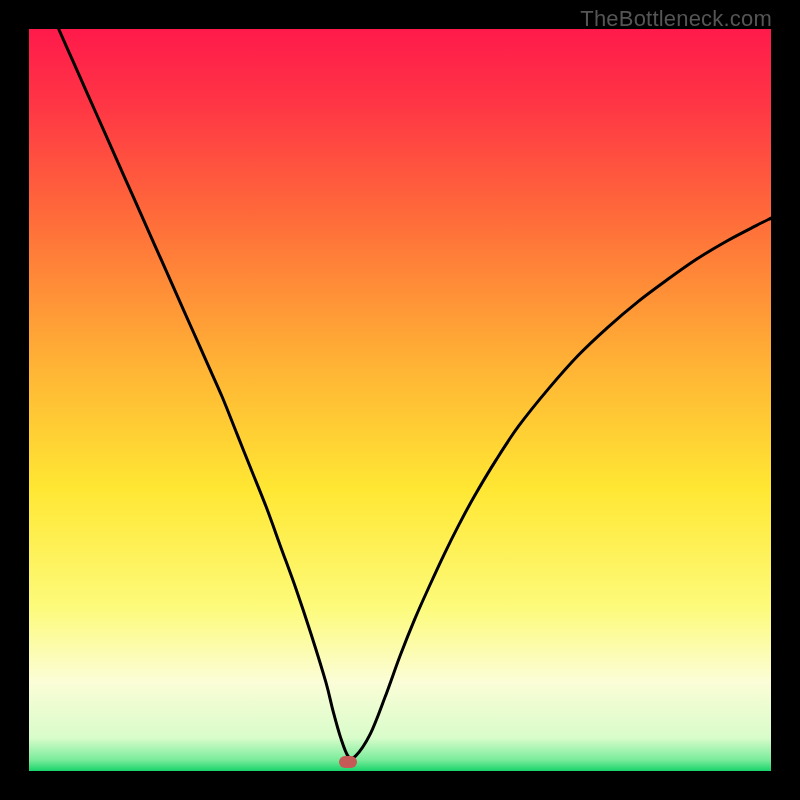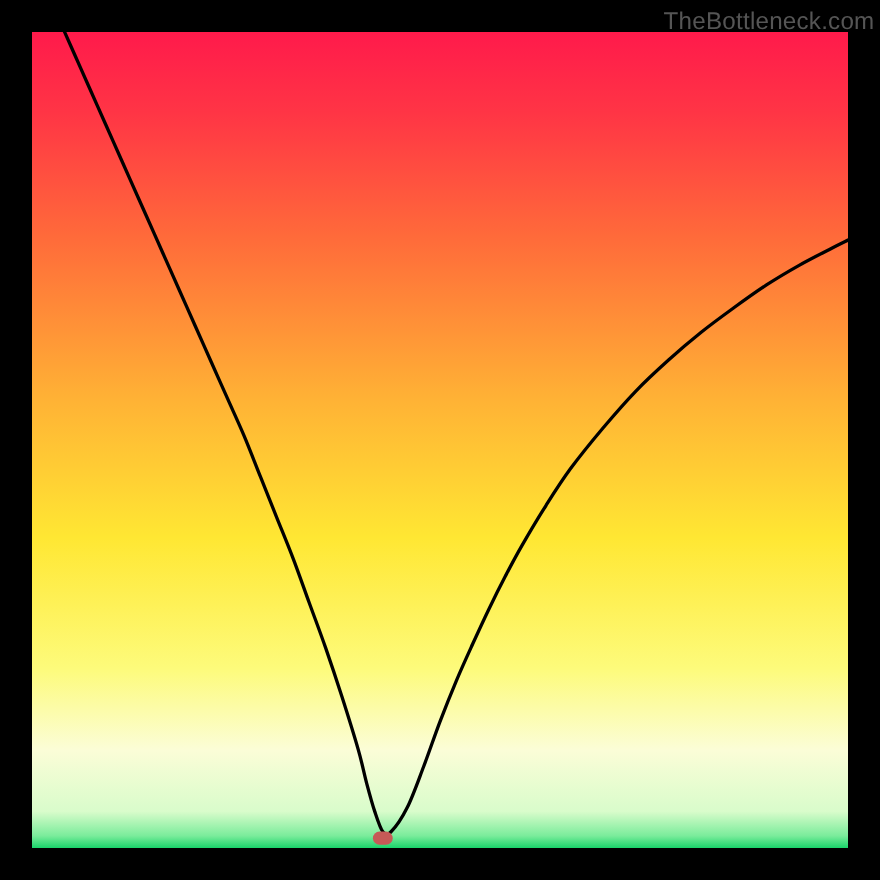--- a/index.html
+++ b/index.html
@@ -23,21 +23,21 @@
     position: absolute;
     left: 0;
     top: 0;
     width: 742px;
     height: 742px;
     display: block;
   }
   .watermark {
     position: absolute;
     top: 6px;
-    right: 5px;
+    right: 28px;
     color: #555;
     font-size: 22px;
     font-weight: 500;
     letter-spacing: 0.2px;
   }
   .marker {
     position: absolute;
     width: 18px;
     height: 12px;
     border-radius: 6px;

